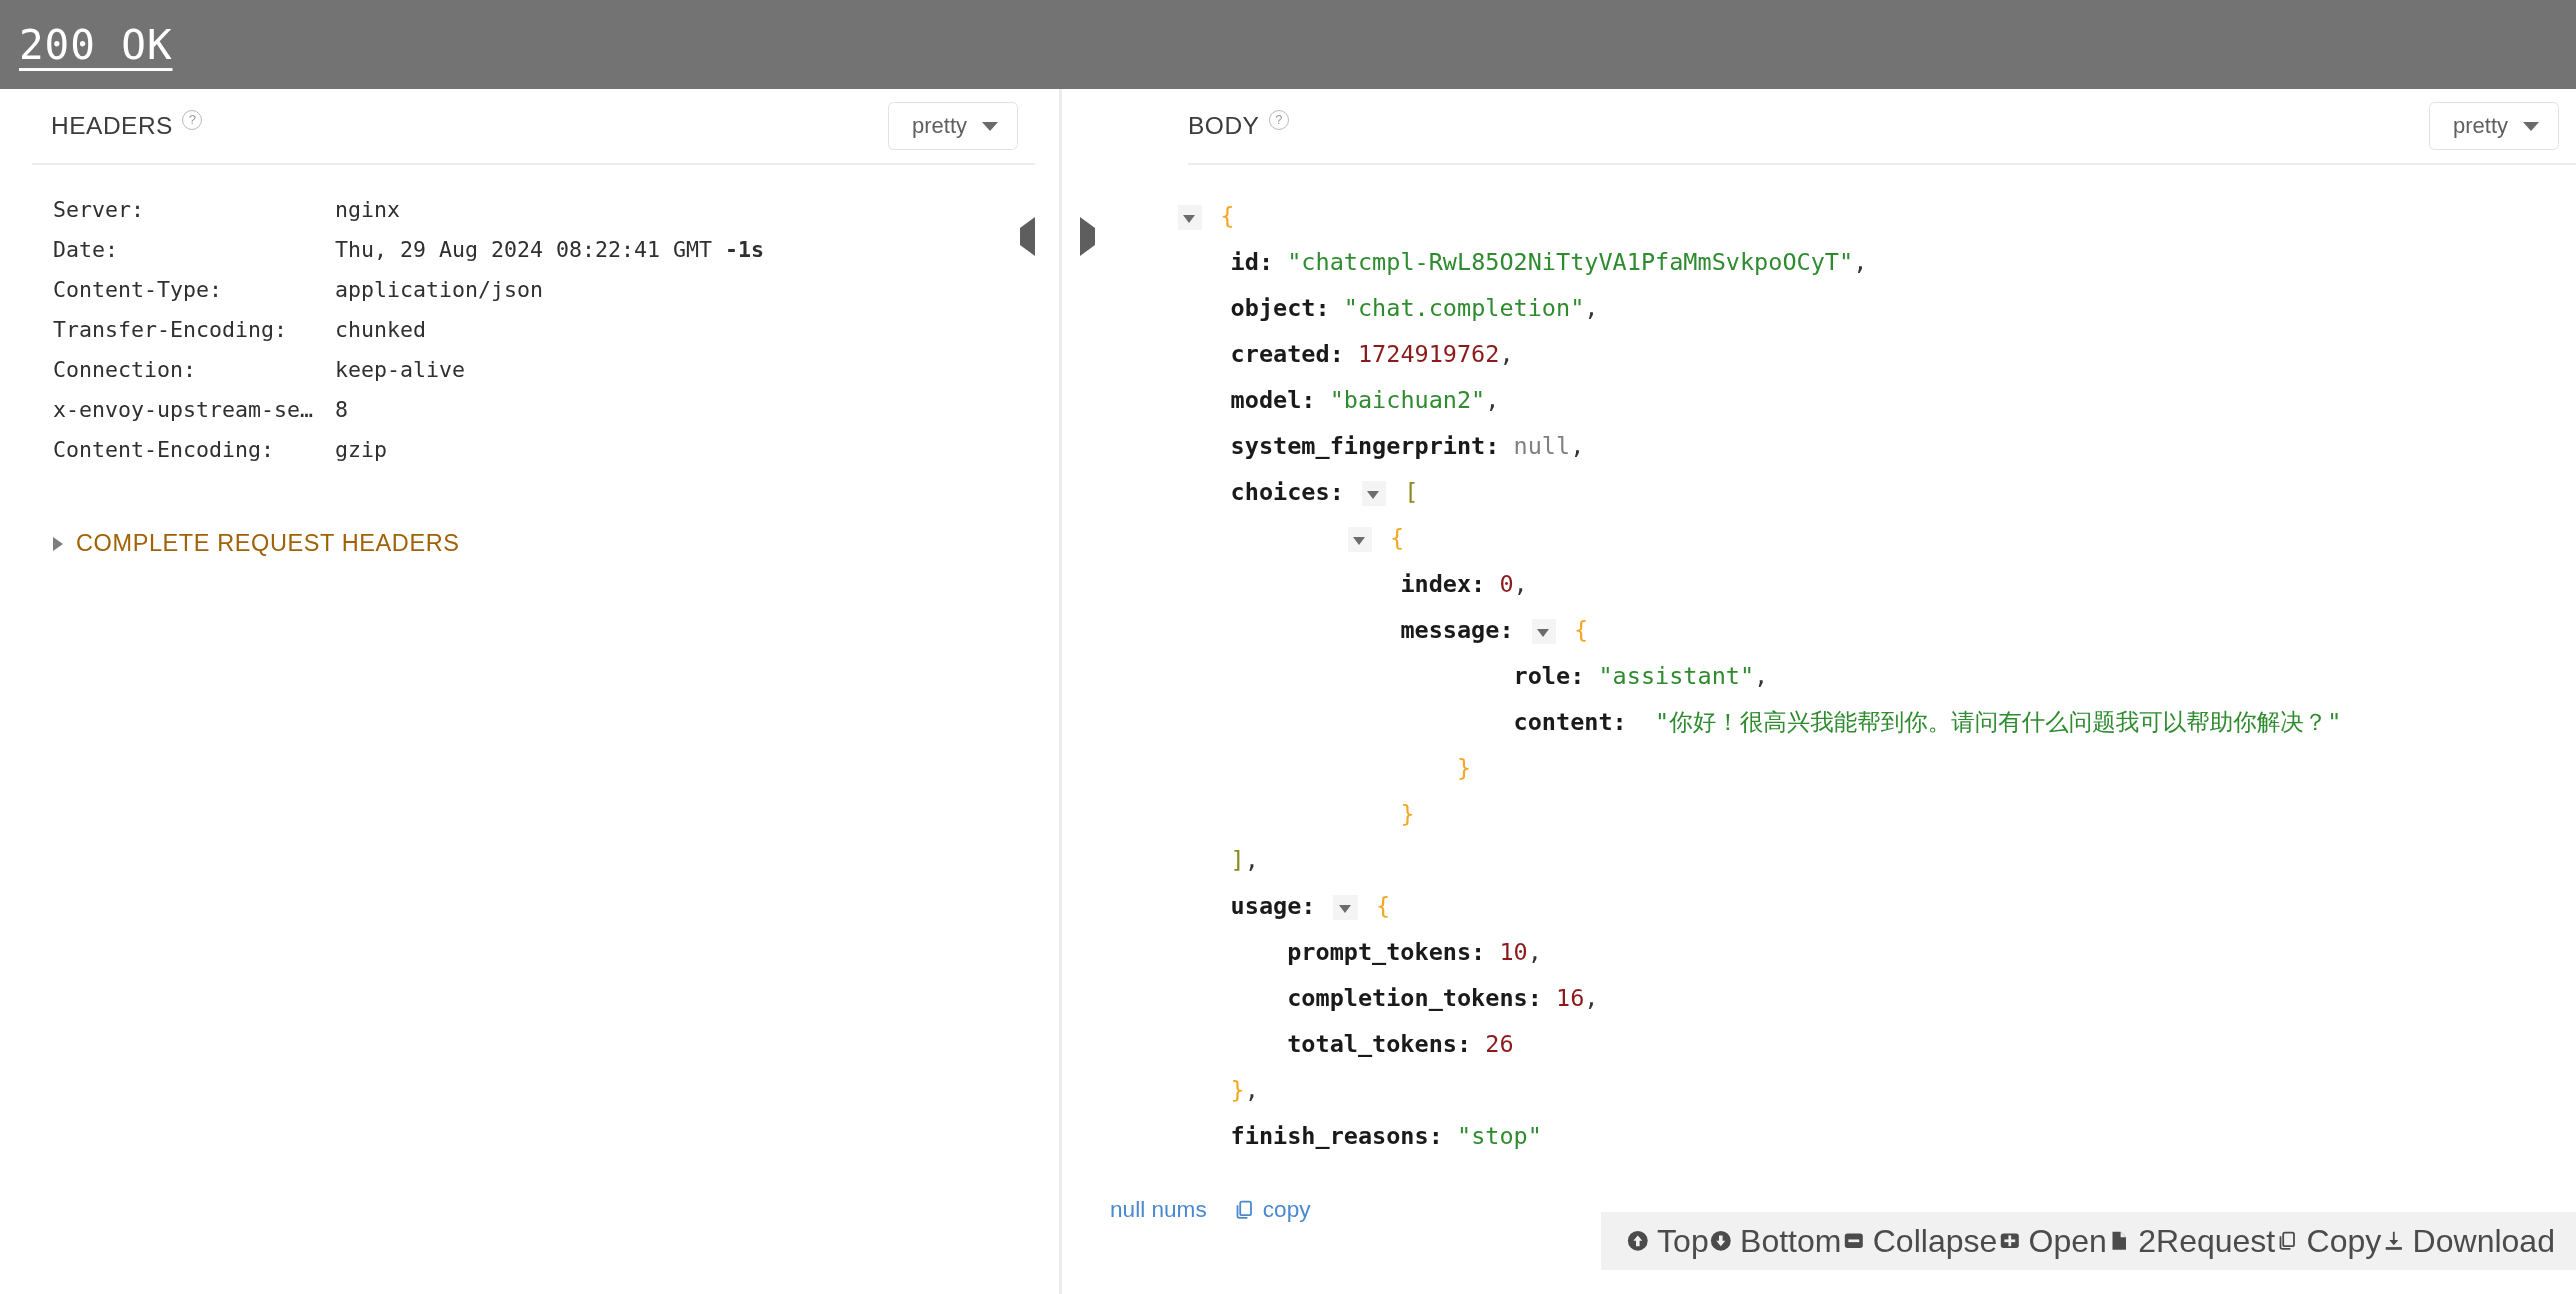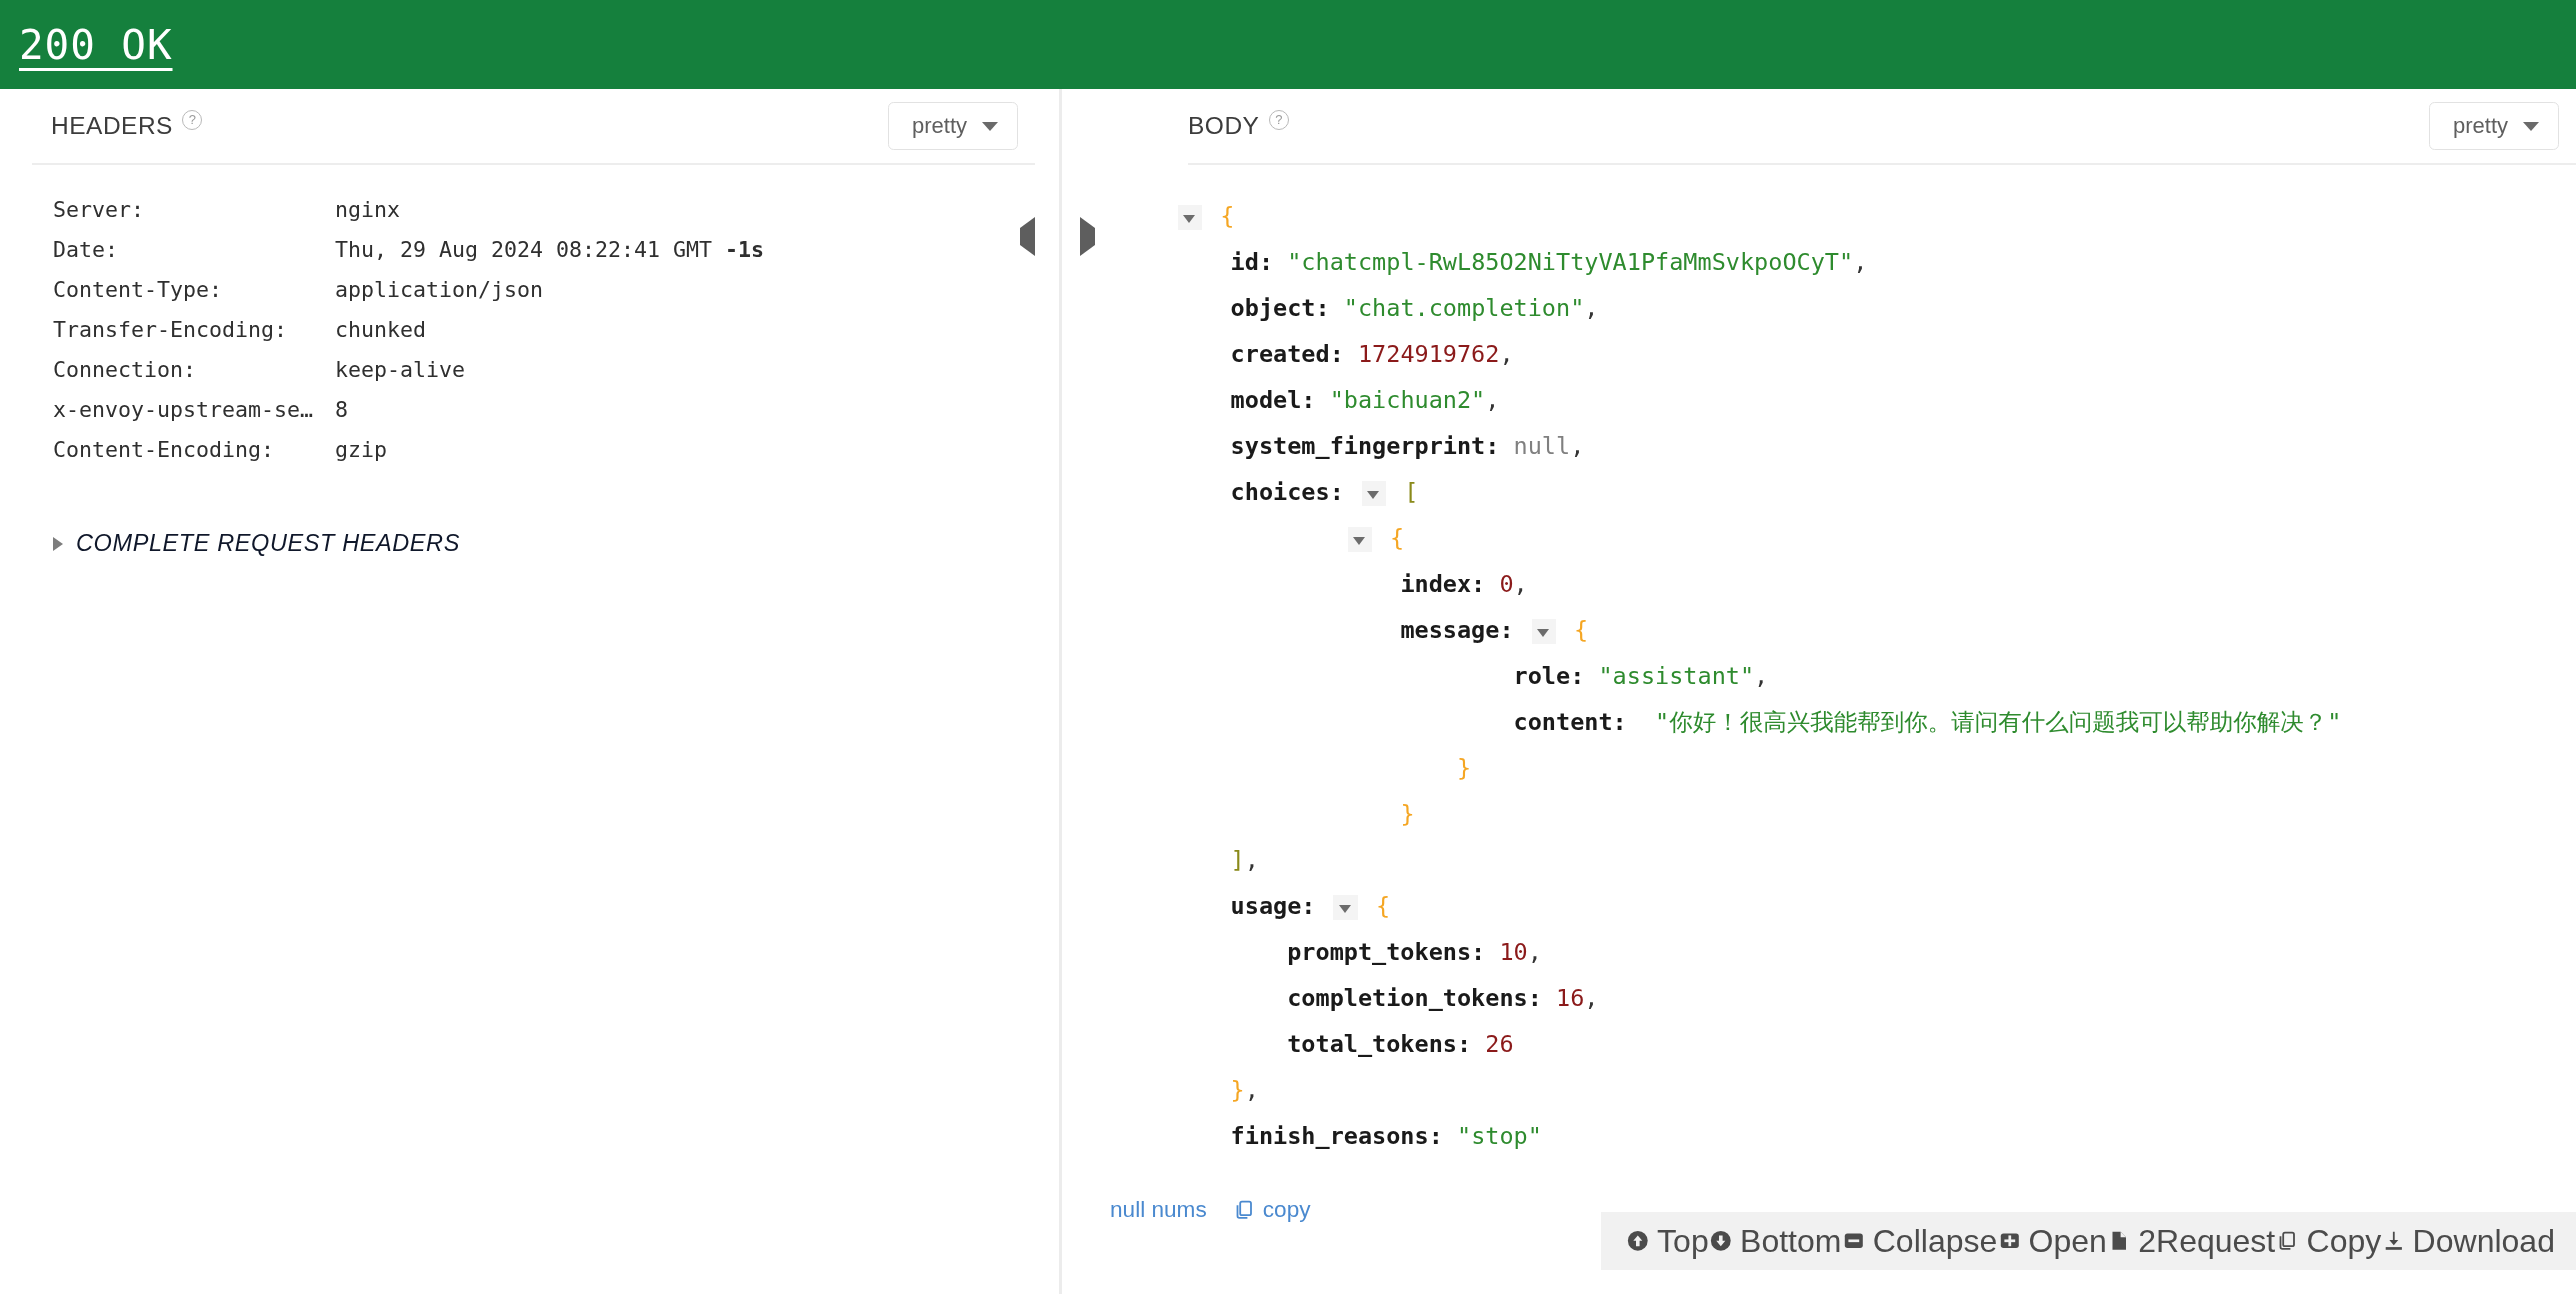--- a/index.html
+++ b/index.html
@@ -7,21 +7,21 @@
     width: 2576px;
     height: 1295px;
     background: #ffffff;
     font-family: "Liberation Sans", sans-serif;
     overflow: hidden;
   }
 
   
   .status-banner {
     height: 89px;
-    background: #15803d;
+    background: #737373;
     display: flex;
     align-items: center;
     padding-left: 19px;
   }
   .status-text {
     font-family: "DejaVu Sans Mono", monospace;
     font-size: 41px;
     color: #ffffff;
     text-decoration: underline;
     text-underline-offset: 8.5px;
@@ -126,23 +126,22 @@
     cursor: pointer;
   }
   .tri-right {
     width: 0; height: 0;
     border-top: 7.5px solid transparent;
     border-bottom: 7.5px solid transparent;
     border-left: 10.3px solid #7d7d7d;
   }
   .complete-req-label {
     font-size: 23.5px;
-    color: #0f172a;
+    color: #a16207;
     letter-spacing: 0.6px;
-    font-style: italic;
   }
 
   
   .collapse-left-arrow, .collapse-right-arrow {
     position: absolute;
     top: 139px;
     cursor: pointer;
   }
   .collapse-left-arrow { left: 988px; }
   .collapse-right-arrow { left: 1048px; }

